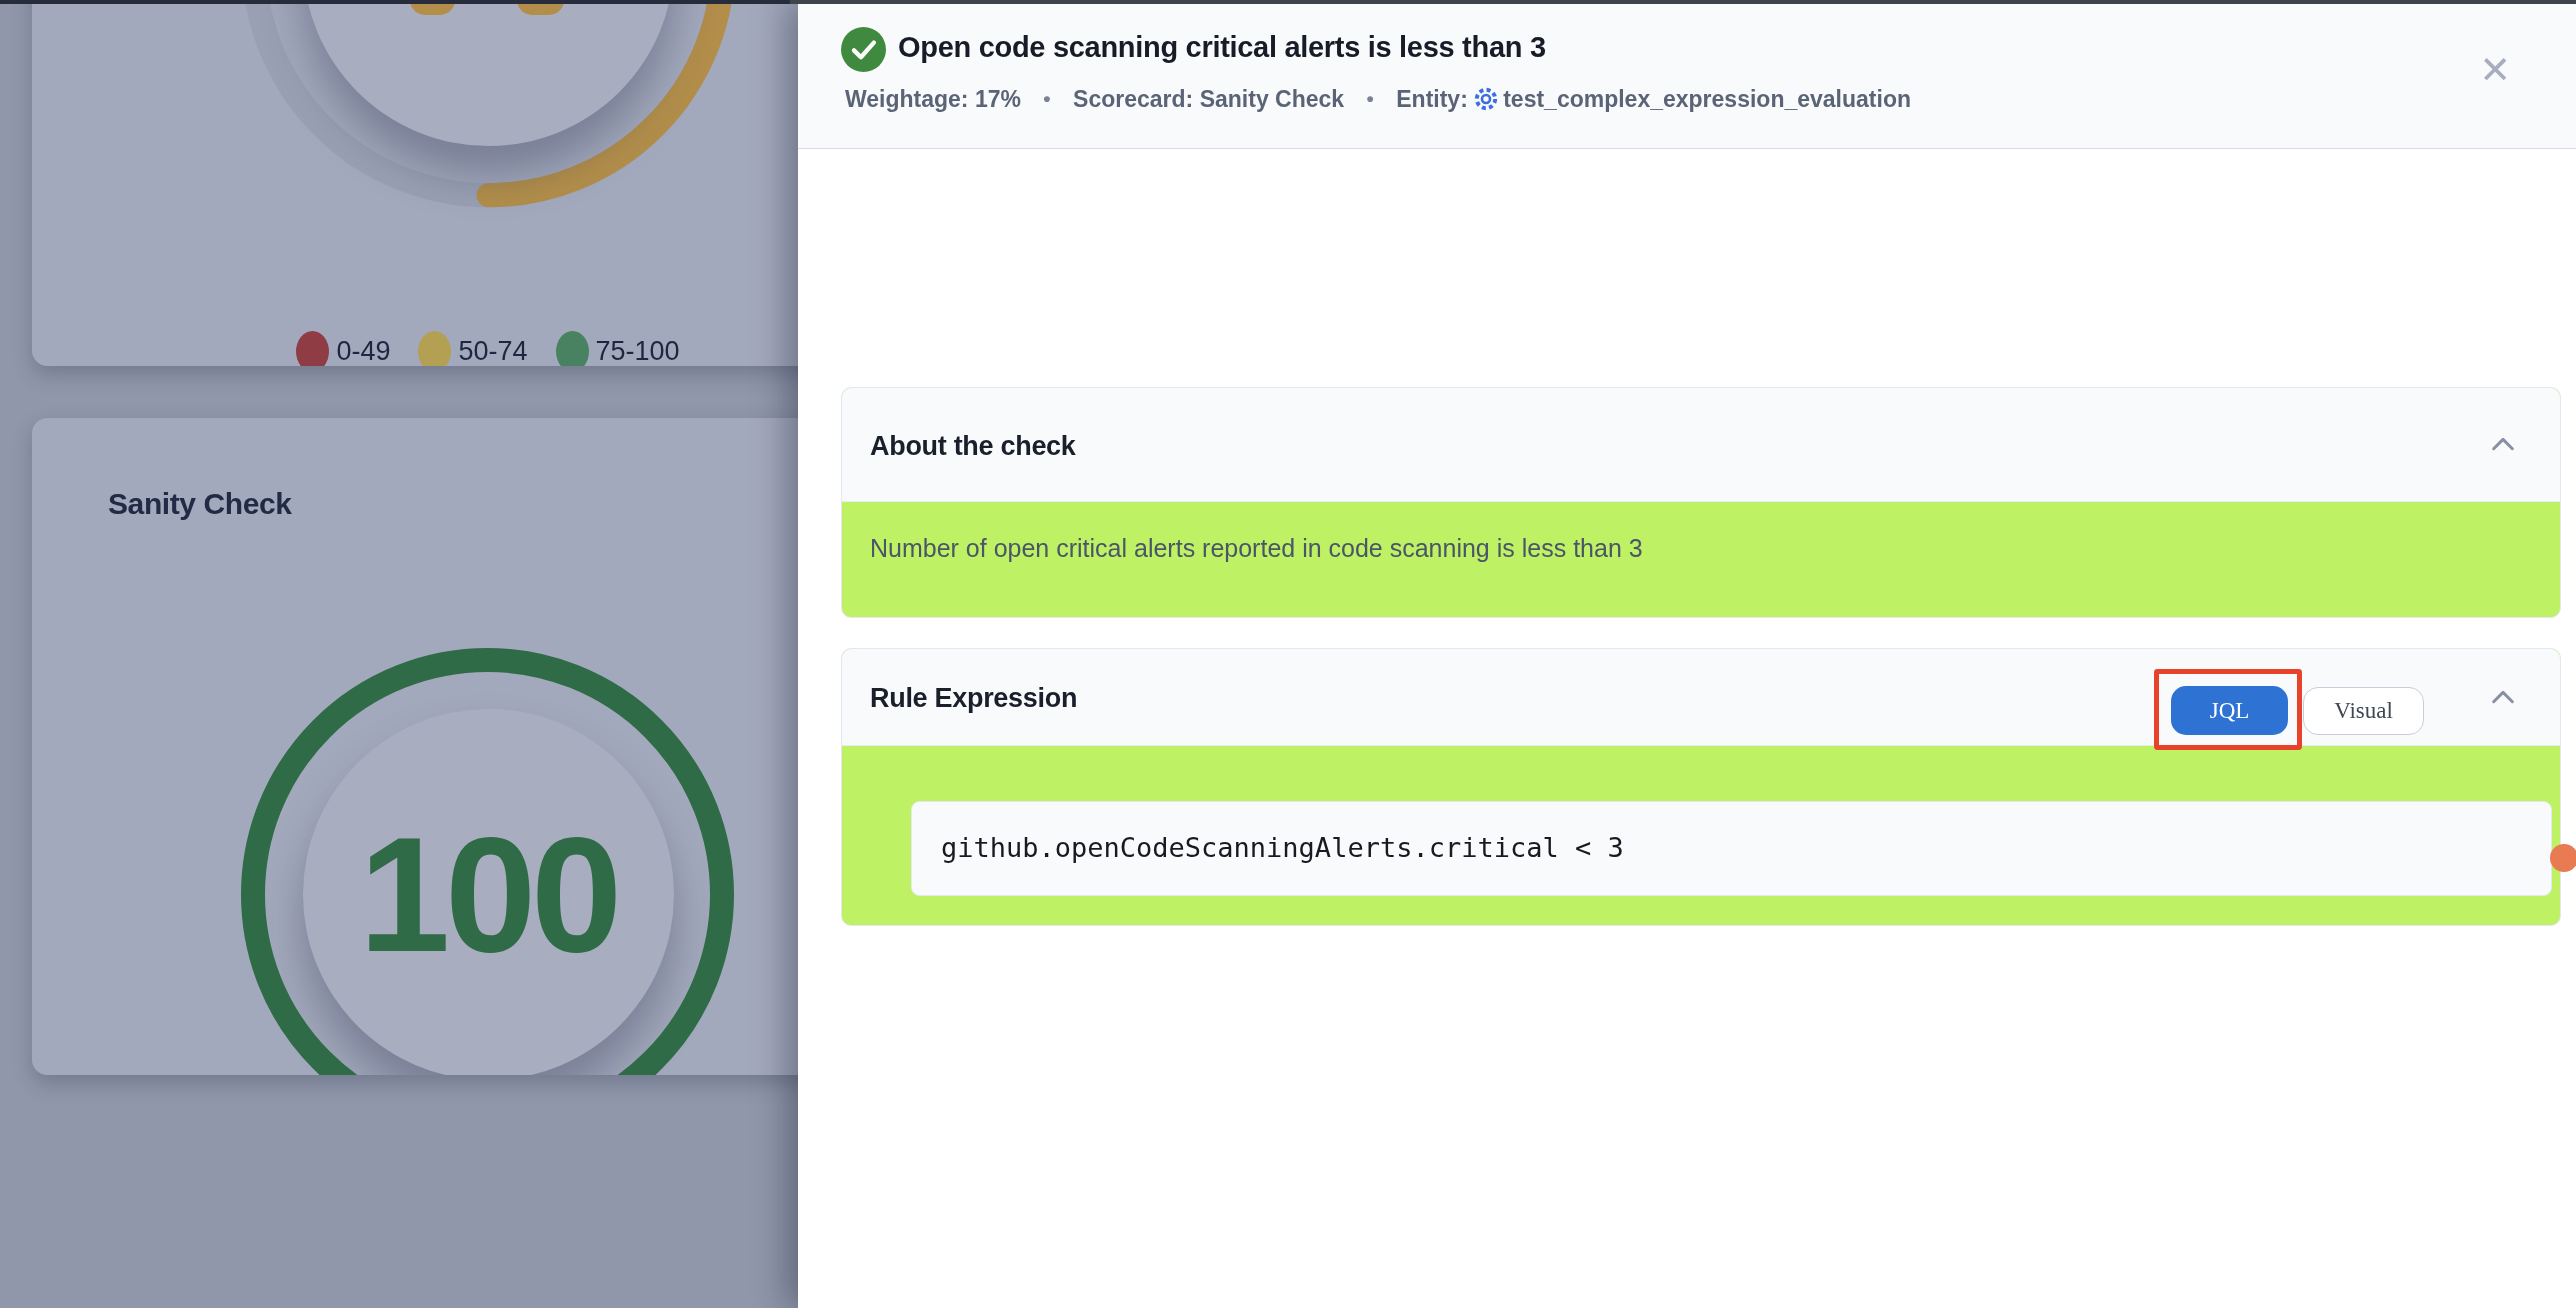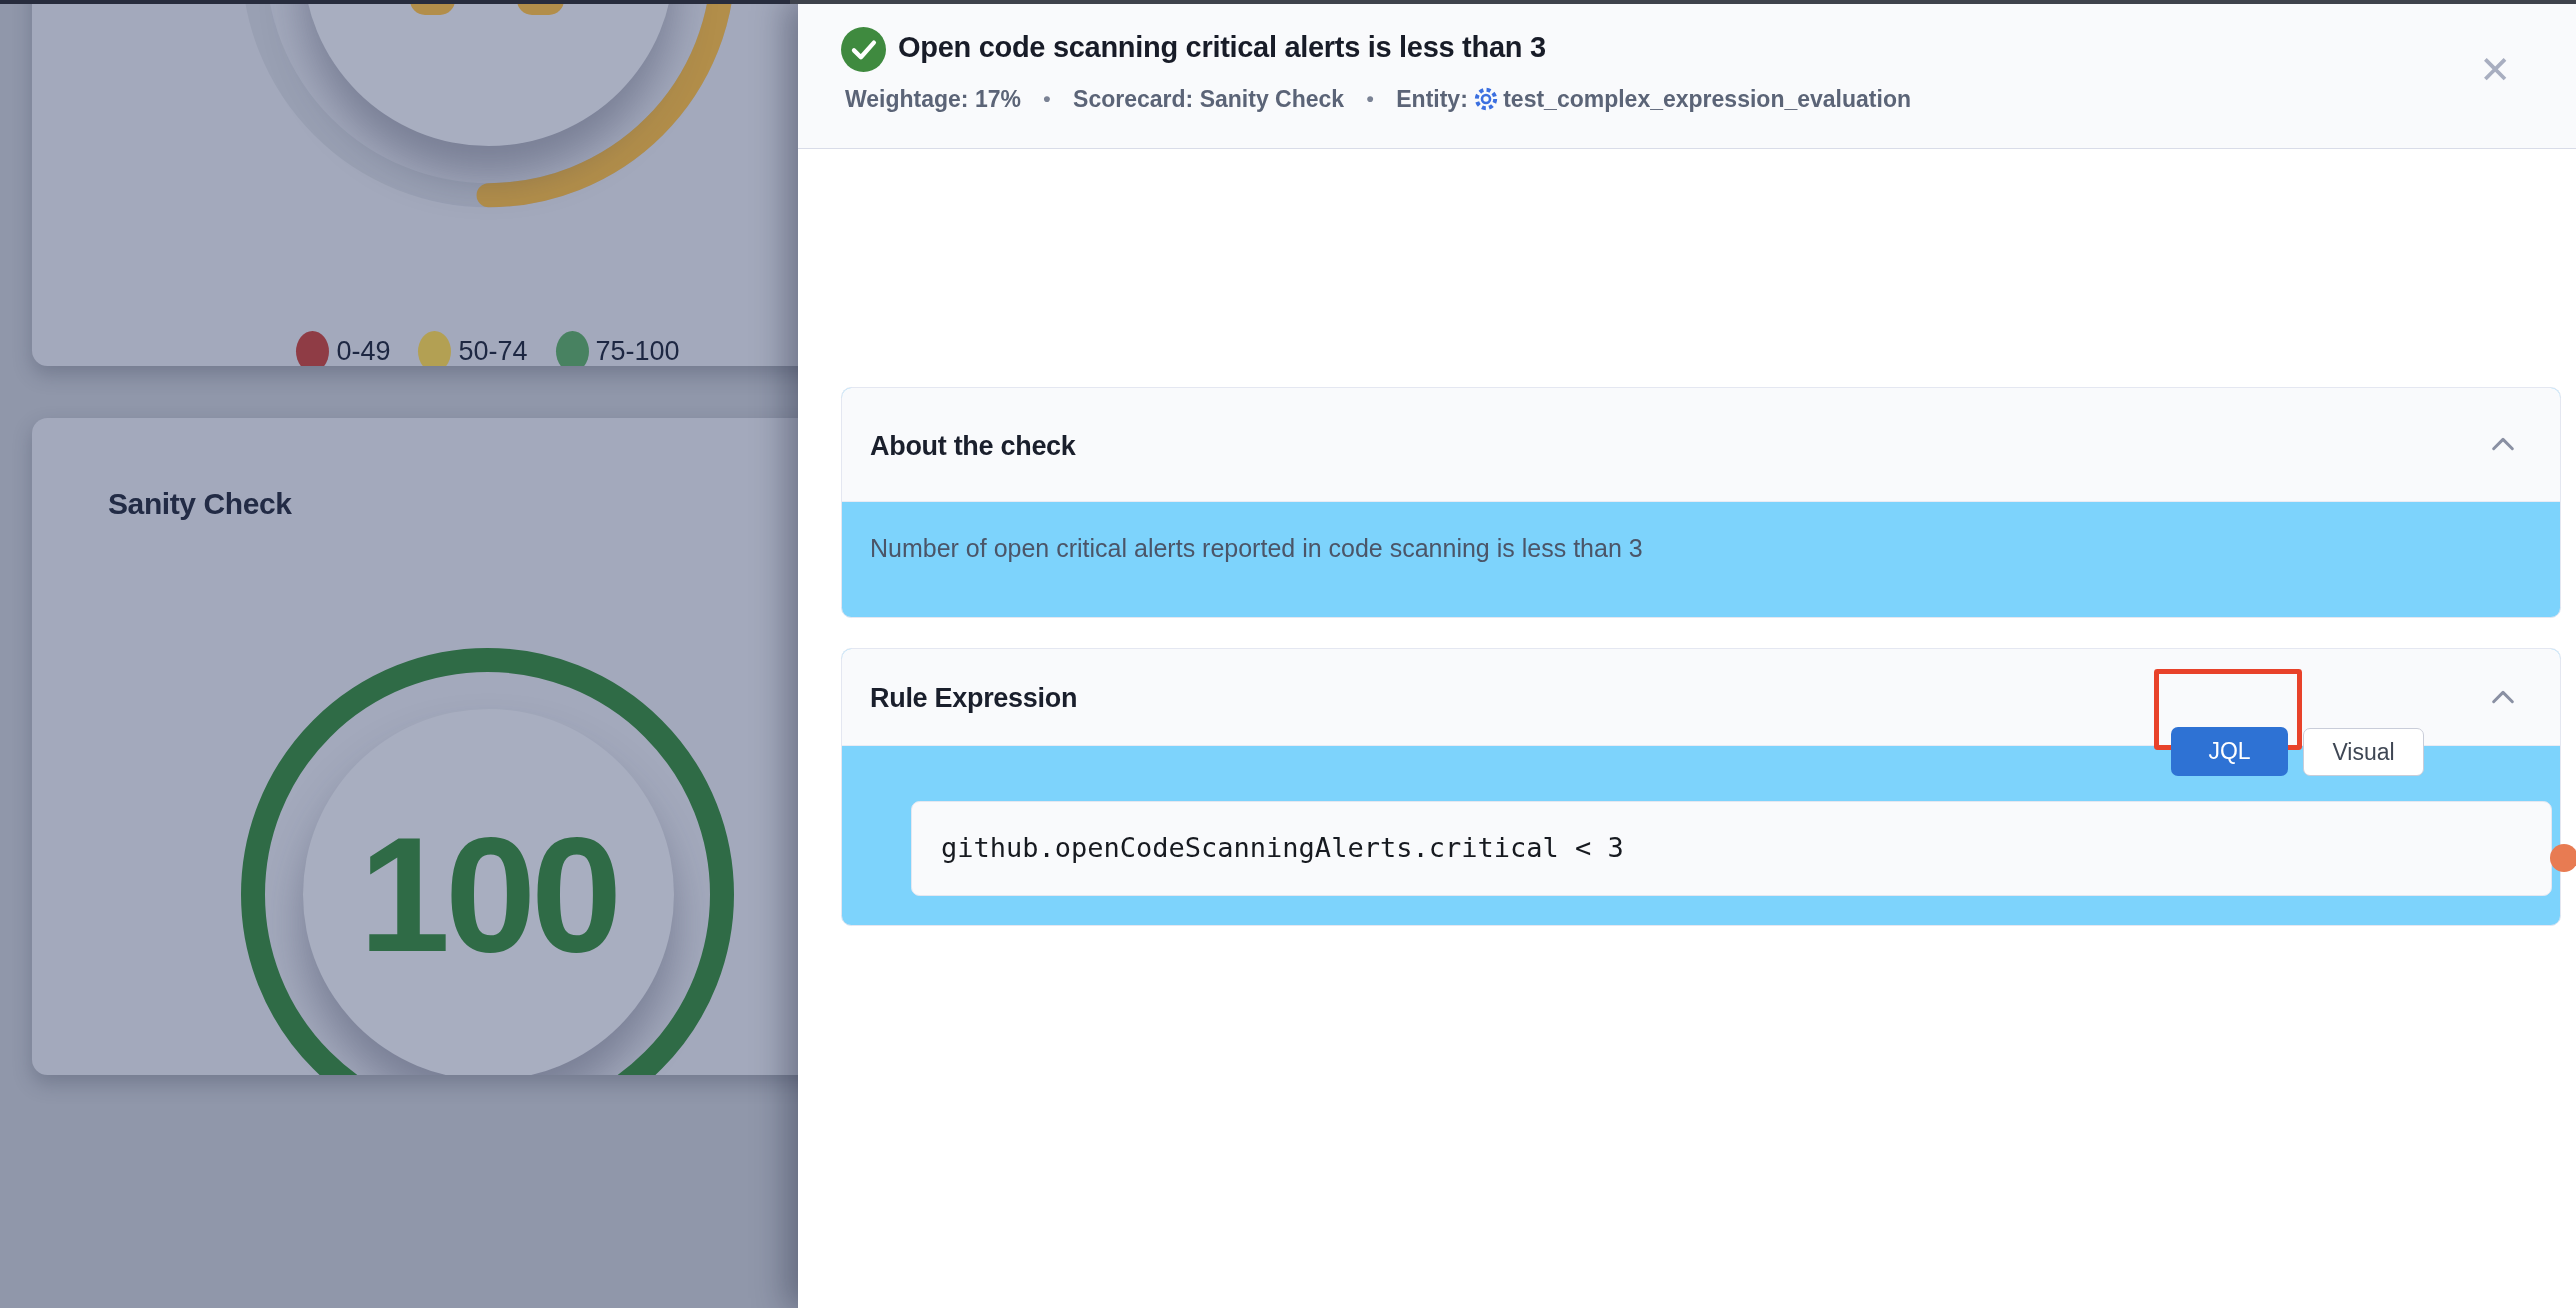--- a/index.html
+++ b/index.html
@@ -59,40 +59,40 @@
              font-family:"Liberation Sans",sans-serif;}
 
   .banner{position:absolute;left:43px;top:194px;width:1705px;height:143px;
           background:#e6f3e0;border-radius:8.6px;}
   .banner-ico{position:absolute;left:34px;top:25px;}
   .banner-title{position:absolute;left:88px;top:29px;font-size:33px;font-weight:700;
                 color:#2c6c2f;letter-spacing:-0.3px;}
   .banner-msg{position:absolute;left:34px;top:90px;font-size:25px;color:#4e586e;}
 
   .panel{position:absolute;left:43px;width:1720px;border:1.7px solid #e4e7f1;border-radius:10.3px;
-         background:#7dd3fc;box-sizing:border-box;overflow:hidden;}
+         background:#bef264;box-sizing:border-box;overflow:hidden;}
   #about-panel{top:387px;height:231px;}
   #rule-panel{top:648px;height:278px;}
   .panel-head{position:relative;background:#f9fafc;border-bottom:1.7px solid #e9ebf4;
               box-sizing:border-box;}
   #about-panel .panel-head{height:114px;}
   #rule-panel .panel-head{height:97px;}
   .panel-title{position:absolute;left:28px;font-size:27px;font-weight:700;color:#1a1f2c;
                letter-spacing:-0.3px;}
   #about-panel .panel-title{top:43px;}
   #rule-panel .panel-title{top:34px;}
   .chev{position:absolute;right:45px;}
   #about-panel .chev{top:48px;}
   #rule-panel .chev{top:40px;}
   .about-body{padding:32px 28px;font-size:25px;color:#4b5568;}
 
   .red-annotation{position:absolute;left:1312px;top:20px;width:148px;height:81px;
                   border:5.2px solid #e8422a;border-radius:3.4px;box-sizing:border-box;z-index:5;}
-  .btn{position:absolute;border-radius:7px;font-size:23px;font-family:Liberation Sans, sans-serif;
-       cursor:pointer;margin-top:41px;}
+  .btn{position:absolute;border-radius:15px;font-size:23px;font-family:Liberation Serif, serif;
+       cursor:pointer;}
   .btn-jql{left:1329px;top:37px;width:117px;height:49px;background:#2e72d4;color:#ffffff;
            border:none;z-index:6;}
   .btn-visual{left:1461px;top:38px;width:121px;height:48px;background:#ffffff;color:#3f4754;
               border:1.7px solid #c9cdd9;box-sizing:border-box;}
   .code-block{position:absolute;left:69px;top:152px;width:1641px;height:95px;background:#f9fafc;
               border:1.7px solid #e4e7f1;border-radius:8.6px;box-sizing:border-box;}
   .code-text{position:absolute;left:29px;top:0;line-height:91px;font-size:27px;
              font-family:"DejaVu Sans Mono","Liberation Mono",monospace;color:#171a20;
              white-space:pre;}
 

